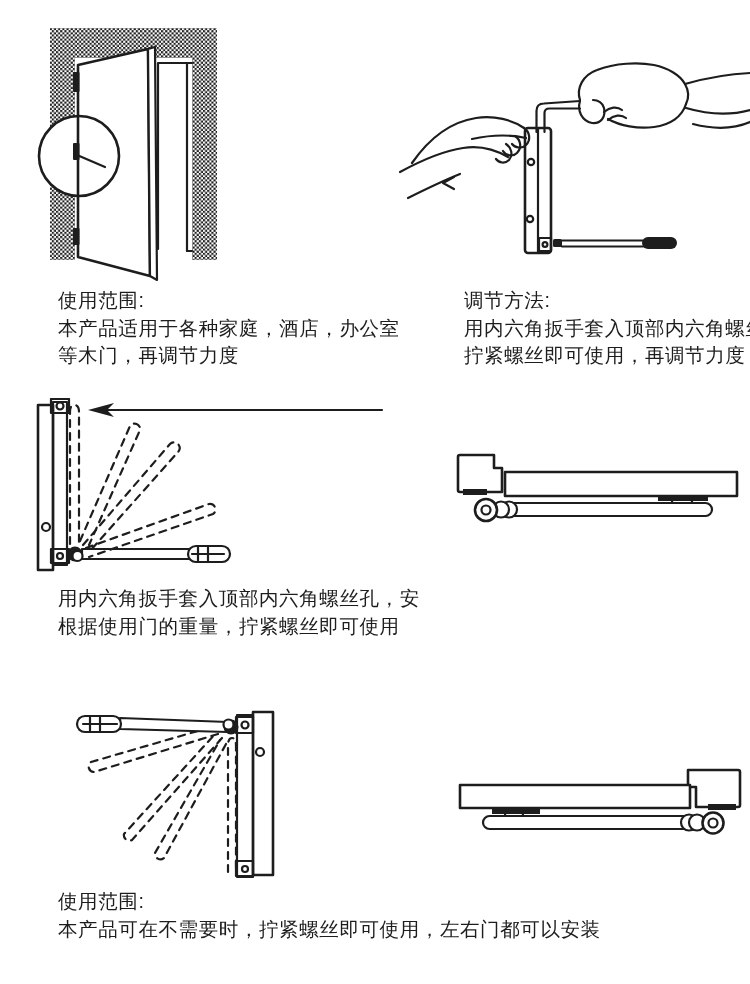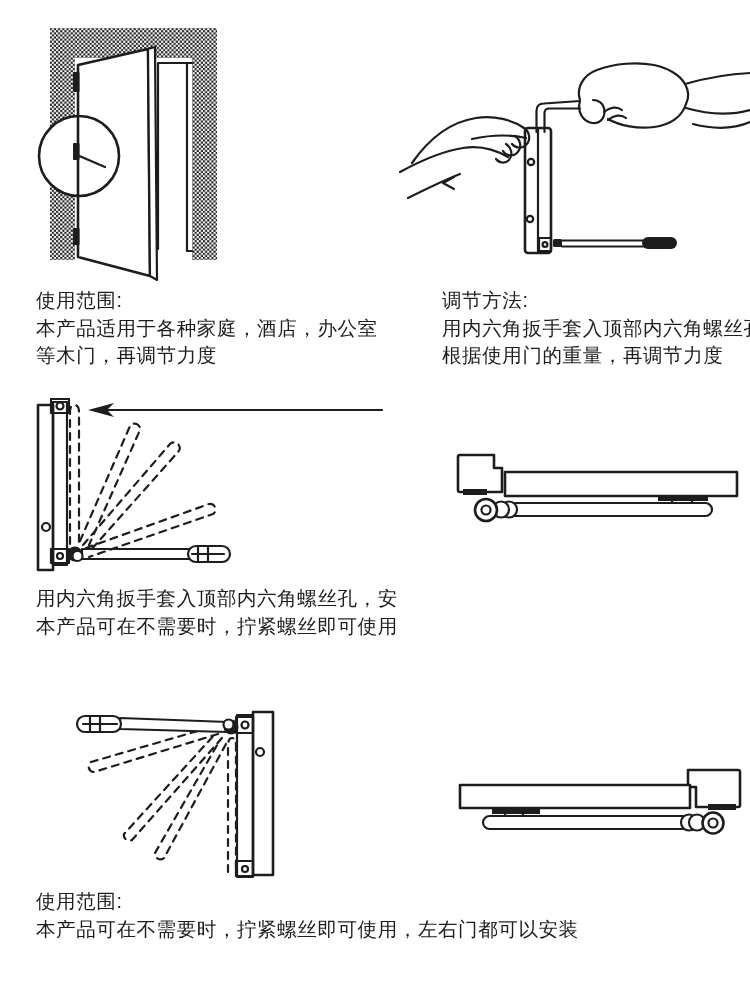--- a/index.html
+++ b/index.html
@@ -5,21 +5,21 @@
   html,body{margin:0;padding:0;}
   body{
     width:750px;height:984px;position:relative;background:#ffffff;overflow:hidden;
     font-family:"Liberation Sans",sans-serif;
   }
   .illus{position:absolute;}
   .txt{
     position:absolute;color:#1d1d1d;font-size:19.5px;line-height:27.5px;
     letter-spacing:0.6px;white-space:nowrap;
   }
-  .txt .line{white-space:nowrap;}
+  .txt .line{white-space:nowrap;margin-left:22px;}
   .clip{overflow:hidden;}
   svg{display:block;}
   .stroke{fill:none;stroke:#1d1d1d;stroke-width:2.2;stroke-linecap:round;stroke-linejoin:round;}
   .thick{stroke-width:2.6;}
   .fillink{fill:#1d1d1d;stroke:none;}
   .white{fill:#ffffff;}
   .dash{stroke-dasharray:7 6;}
 </style>
 </head>
 <body>
@@ -99,21 +99,21 @@
 
 <div class="txt" style="left:36px;top:287px">
   <div class="line">使用范围:</div>
   <div class="line">本产品适用于各种家庭，酒店，办公室</div>
   <div class="line">等木门，再调节力度</div>
 </div>
 
 <div class="txt clip" style="left:442px;top:287px;width:308px">
   <div class="line">调节方法:</div>
   <div class="line">用内六角扳手套入顶部内六角螺丝孔</div>
-  <div class="line">根据使用门的重量，再调节力度</div>
+  <div class="line">拧紧螺丝即可使用，再调节力度</div>
 </div>
 
 <svg class="illus" style="left:30px;top:398px" width="360" height="185" viewBox="0 0 360 185">
   <g>
     <path class="stroke" d="M70,12 H352"></path>
     <polygon class="fillink" points="58,12 84,5 77,12 84,19"></polygon>
   </g>
   <g>
     <rect class="stroke thick" x="8" y="7" width="15" height="165"></rect>
     <rect class="stroke" x="23" y="4" width="14" height="163"></rect>
@@ -150,21 +150,21 @@
   <g>
     <circle class="stroke white" cx="59" cy="61.5" r="8"></circle>
     <circle class="stroke white" cx="51" cy="61.5" r="8"></circle>
     <circle class="stroke thick white" cx="36" cy="62" r="11"></circle>
     <circle class="stroke" cx="36" cy="62" r="4.5"></circle>
   </g>
 </svg>
 
 <div class="txt" style="left:36px;top:585px">
   <div class="line">用内六角扳手套入顶部内六角螺丝孔，安</div>
-  <div class="line">本产品可在不需要时，拧紧螺丝即可使用</div>
+  <div class="line">根据使用门的重量，拧紧螺丝即可使用</div>
 </div>
 
 <svg class="illus" style="left:50px;top:700px" width="330" height="192" viewBox="0 0 330 192">
   <g>
     <rect class="stroke thick" x="203" y="12" width="20" height="163"></rect>
     <rect class="stroke" x="187" y="15" width="16" height="162"></rect>
     <rect class="stroke" x="186" y="17" width="17" height="16"></rect>
     <circle class="stroke" cx="195" cy="25" r="3.5"></circle>
     <rect class="stroke" x="186" y="161" width="17" height="15"></rect>
     <circle class="stroke" cx="195" cy="169" r="3"></circle>

